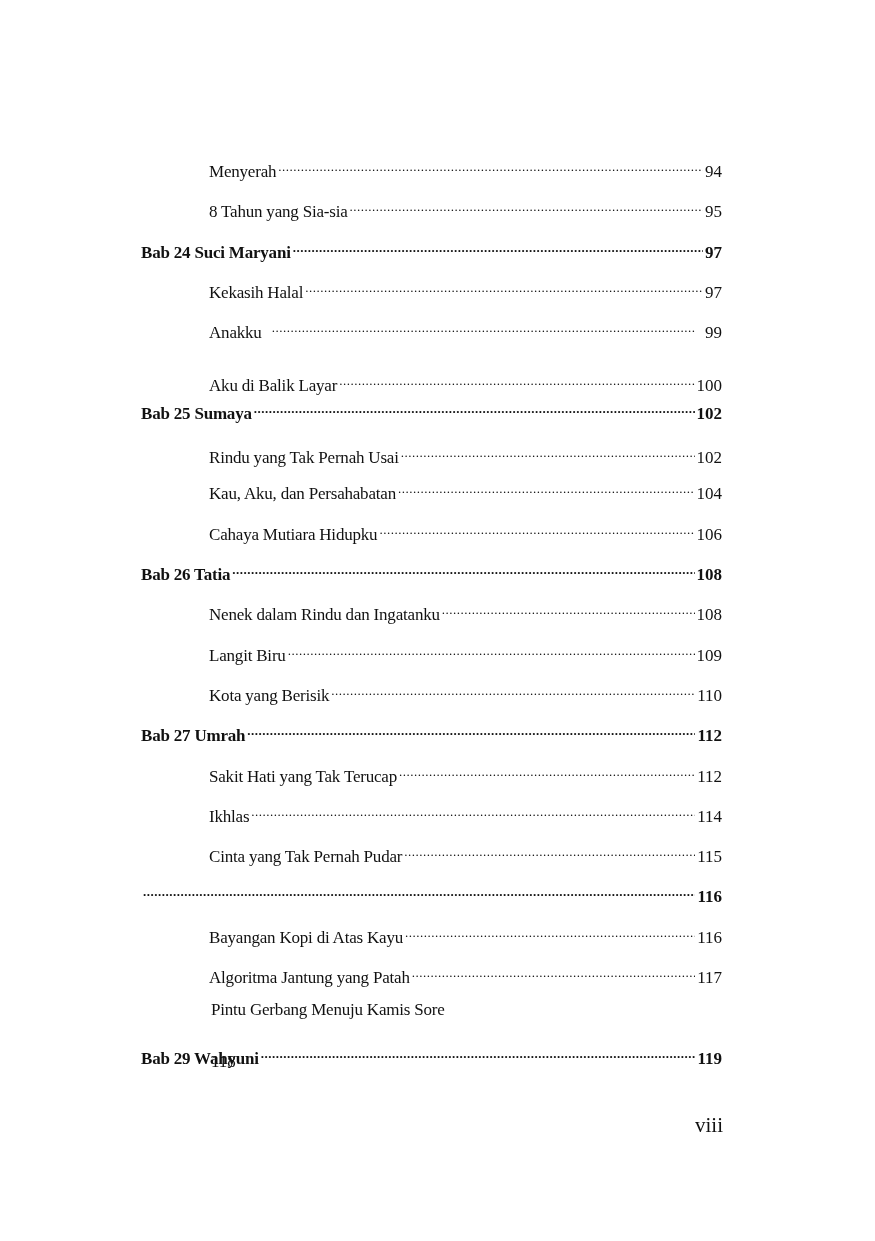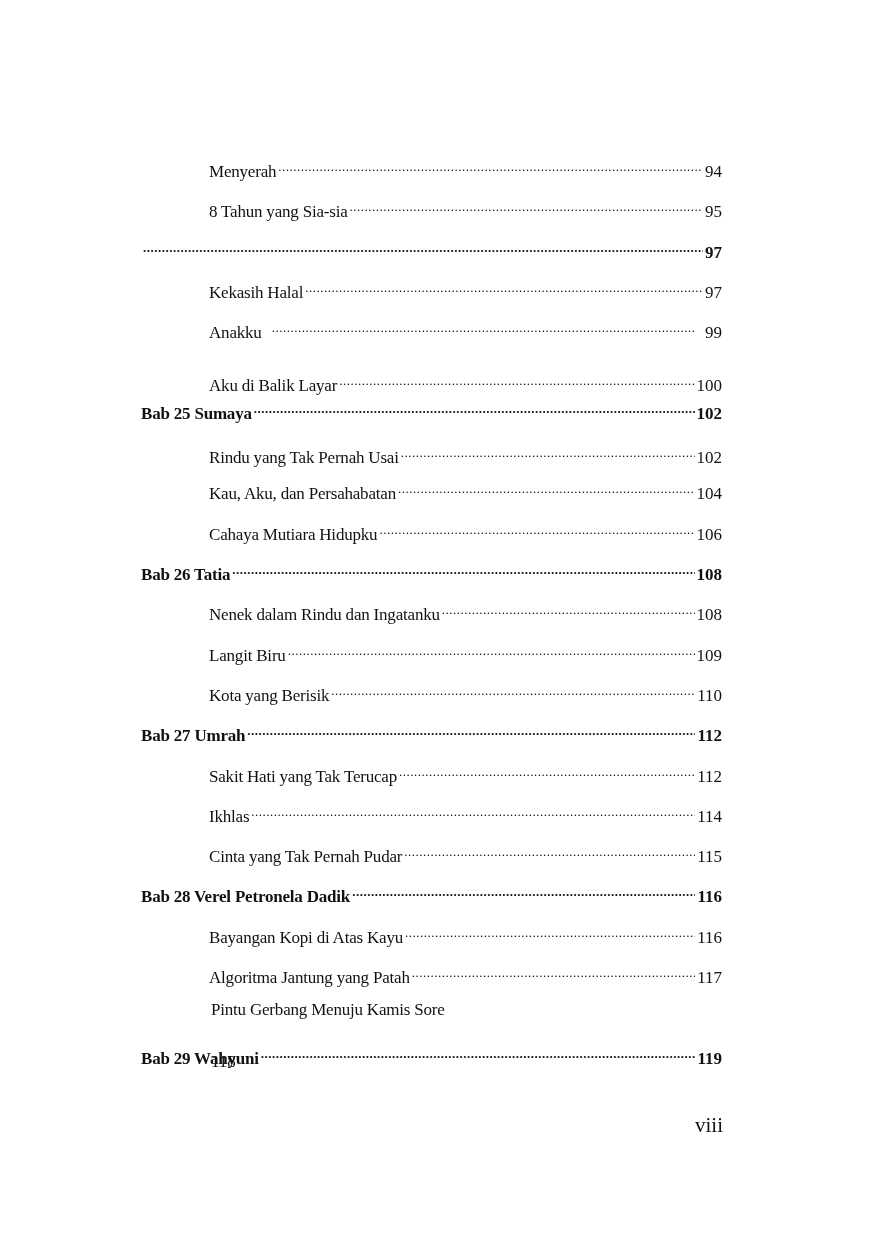--- a/index.html
+++ b/index.html
@@ -26,20 +26,21 @@
       <span class="title">Menyerah</span>
       <span class="leader"></span>
       <span class="page">94</span>
     </div>
     <div class="row sub" style="top: 191.3px;">
       <span class="title">8 Tahun yang Sia-sia</span>
       <span class="leader"></span>
       <span class="page">95</span>
     </div>
     <div class="row chapter" style="top: 231.6px;">
+      <span class="title">Bab 24 Suci Maryani</span>
       <span class="leader"></span>
       <span class="page">97</span>
     </div>
     <div class="row sub" style="top: 271.9px;">
       <span class="title">Kekasih Halal</span>
       <span class="leader"></span>
       <span class="page">97</span>
     </div>
     <div class="row sub" style="top: 312.2px; gap: 8px;">
       <span class="title">Anakku</span>
@@ -105,21 +106,20 @@
       <span class="title">Ikhlas</span>
       <span class="leader"></span>
       <span class="page">114</span>
     </div>
     <div class="row sub" style="top: 836.1px;">
       <span class="title">Cinta yang Tak Pernah Pudar</span>
       <span class="leader"></span>
       <span class="page">115</span>
     </div>
     <div class="row chapter" style="top: 876.4px;">
-      <span class="title">Bab 28 Verel Petronela Dadik</span>
       <span class="leader"></span>
       <span class="page">116</span>
     </div>
     <div class="row sub" style="top: 916.7px;">
       <span class="title">Bayangan Kopi di Atas Kayu</span>
       <span class="leader"></span>
       <span class="page">116</span>
     </div>
     <div class="row sub" style="top: 957px;">
       <span class="title">Algoritma Jantung yang Patah</span>

